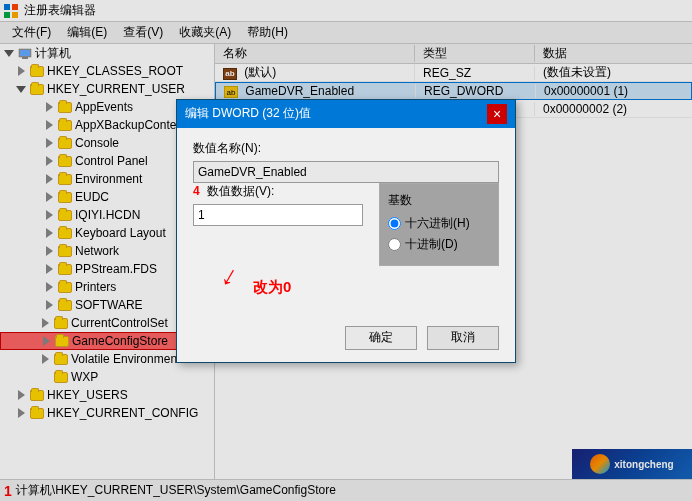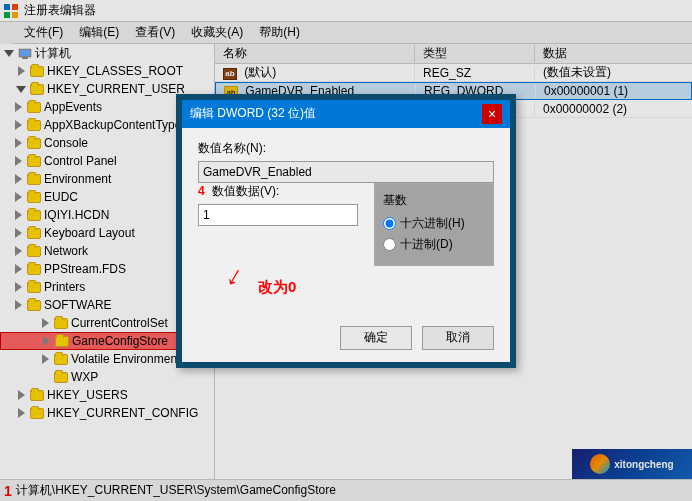--- a/index.html
+++ b/index.html
@@ -23,21 +23,20 @@
     }
 
     
     .menu-bar {
       background: #f0f0f0;
       border-bottom: 1px solid #ccc;
       display: flex;
       height: 22px;
       align-items: center;
       padding: 0 4px;
-      margin-left: 12px;
     }
     .menu-item {
       padding: 2px 8px;
       cursor: pointer;
       font-size: 12px;
       color: #000;
     }
 
     
     .main-area {
@@ -140,21 +139,21 @@
       position: absolute;
       top: 0; left: 0; right: 0; bottom: 0;
       background: rgba(0,0,0,0.1);
       display: flex;
       align-items: center;
       justify-content: center;
       z-index: 100;
     }
     .dialog {
       background: #f0f0f0;
-      border: 6px solid #0c4a6e;
+      border: 1px solid #0c4a6e;
       box-shadow: 3px 3px 8px rgba(0,0,0,0.3);
       width: 340px;
       font-size: 12px;
     }
     .dialog-title-bar {
       background: #0078d7;
       color: #fff;
       height: 28px;
       display: flex;
       align-items: center;
@@ -260,21 +259,21 @@
       width: 20px;
       height: 20px;
       margin-right: 4px;
       background: linear-gradient(135deg, #ff6600, #ff9900, #00aaff);
       border-radius: 50%;
       flex-shrink: 0;
     }
 
     .indent1 { padding-left: 4px; }
     .indent2 { padding-left: 16px; }
-    .indent3 { padding-left: 13px; }
+    .indent3 { padding-left: 44px; }
     .indent4 { padding-left: 40px; }
 
     
     .folder-yellow {
       display: inline-block;
       width: 14px;
       height: 11px;
       background: #FFD700;
       border: 1px solid #DAA520;
       border-radius: 0 2px 2px 2px;

